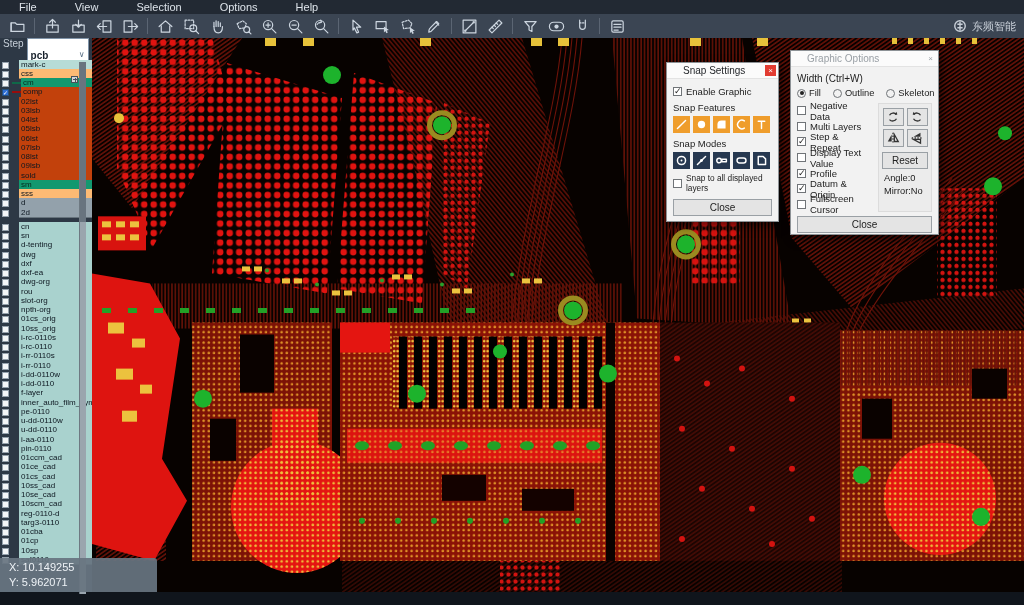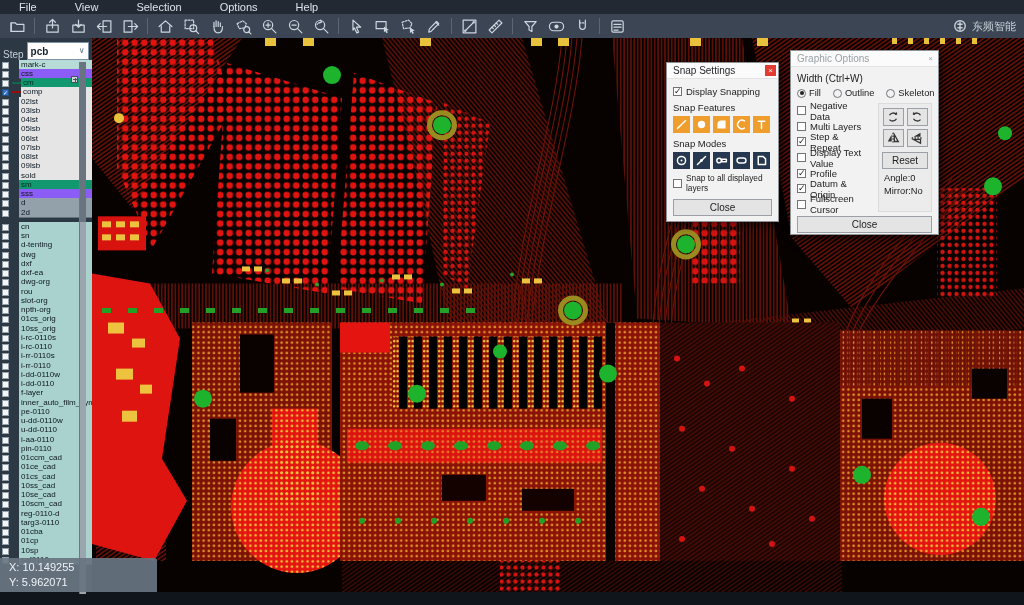--- a/index.html
+++ b/index.html
@@ -16,41 +16,41 @@
   #tb-icons{display:flex;align-items:center;height:24px;padding-left:4px}
   .tbtn{width:26px;height:22px;display:flex;align-items:center;justify-content:center;color:#cdd6e0}
   .tbtn svg{width:17px;height:17px;stroke:#cdd6e0;fill:none;stroke-width:1.7;
             stroke-linecap:round;stroke-linejoin:round}
   .tsep{width:1px;height:16px;background:#5b6573;margin:0 4px}
   #brand{position:absolute;right:8px;top:0;height:24px;display:flex;align-items:center;gap:5px;
          color:#c7ced7;font-size:11px}
   #brand svg{width:14px;height:14px;stroke:#c7ced7;fill:none;stroke-width:1.6}
   
   #sidebar{position:absolute;left:0;top:38px;width:92px;height:554px;background:#2d3845;z-index:10}
-  #steprow{height:22px;display:flex;align-items:flex-end}
+  #steprow{height:22px;display:flex;align-items:flex-start}
   #steplabel{color:#c6cfd8;font-size:10px;margin:0 3px 0 3px}
   #stepbox{width:62px;height:15px;background:#fff;border:1px solid #7f93a8;display:flex;
-           align-items:center;justify-content:space-between;padding:8px 3px;box-sizing:border-box}
+           align-items:center;justify-content:space-between;padding:16px 3px;box-sizing:border-box}
   #stepbox .val{font-size:10px;font-weight:bold;color:#16202b}
   #stepbox .chev{font-size:8px;color:#5a7086;line-height:8px}
   #layer-list{position:absolute;left:0;top:22px;right:0}
   .lrow{height:9.25px;display:flex;align-items:center}
   .lcb{width:7px;height:7px;margin:1px 3px 0 2px;background:#f4f6f8;border:1px solid #94a0ab;
        box-sizing:border-box;flex:none;position:relative}
   .lcb.on{background:#2f6fd4;border-color:#24507f}
   .lcb.on::after{content:"\2713";position:absolute;left:0;top:-1px;color:#fff;font-size:6px}
   .lsw{width:7px;flex:none}
   .lsw.vis{margin:1px 0;border:1px solid rgba(0,0,0,.35)}
   .lname{flex:1;font-size:8px;line-height:9.25px;color:#0d1720;padding-left:2px;
          white-space:nowrap;overflow:hidden;border-bottom:1px solid rgba(20,28,38,.35);
          box-sizing:border-box;position:relative}
   .k-highlight .lname,.k-highlight .lsw{background:#b7dcd7}
-  .k-white .lname{background:#8b5cf6}
+  .k-white .lname{background:#fdba74}
   .k-green .lname{background:#12986f;color:#062b1f}
-  .k-orange .lname{background:#e5e5e5}
+  .k-orange .lname{background:#c2410c}
   .k-gray .lname{background:#93a1ab}
   .k-teal .lname{background:#a9d2ce}
   .lgap{height:5px}
   .lic{position:absolute;right:14px;top:15.5px;width:7px;height:7px;background:#cfd5da;
        border:1px solid #49525b;box-sizing:border-box;z-index:3;
        background-image:linear-gradient(#49525b,#49525b),linear-gradient(#49525b,#49525b);
        background-size:5px 1px,1px 5px;background-position:1px 2px,3px 1px;background-repeat:no-repeat}
   #layer-scroll{position:absolute;left:79px;top:24px;width:6px;height:532px;background:#9aa5ae;
                 border-left:1px solid #6e7982;z-index:2}
   #layer-scroll .thumb{width:100%;height:160px;background:#68747f}
@@ -70,21 +70,21 @@
   #unitbox .val{font-size:8.5px;color:#222}
   #unitbox .chev{font-size:7px;color:#667}
   .bico svg{width:11px;height:11px;stroke:#c3cbd4;fill:none;stroke-width:1.3}
   #cmd-input{width:114px;height:11px;border:1px solid #8b99a8;background:#fff;margin:0;
              padding:0 2px;font-size:9px;box-sizing:border-box}
   
   .dialog{position:absolute;background:#f2f2f2;border:1px solid #8d9296;
           box-shadow:3px 4px 8px rgba(0,0,0,.55);z-index:30;box-sizing:border-box}
   .dtitle{height:15px;background:#fbfbfb;display:flex;align-items:center;position:relative;
           border-bottom:1px solid #e3e3e3}
-  .dtitle .txt{font-size:10px;color:#25282c;padding-left:6px}
+  .dtitle .txt{font-size:10px;color:#25282c;padding-left:16px}
   .dtitle.inactive .txt{color:#9aa0a6}
   .dclose{position:absolute;right:2px;top:2px;width:11px;height:11px;display:flex;
           align-items:center;justify-content:center;font-size:8px;line-height:11px}
   .dclose.red{background:#e23c32;color:#fff}
   .dclose.gray{color:#9aa0a6}
   .dclose::before{content:"\00d7"}
   #snap-dialog{left:666px;top:62px;width:113px}
   #snap-dialog .body{padding:5px 6px 5px 6px}
   .ckrow{display:flex;align-items:center;gap:4px;margin:2px 0}
   .cbx{width:9px;height:9px;background:#fff;border:1px solid #707478;box-sizing:border-box;
@@ -917,21 +917,21 @@
 </div>
 
 <div id="snap-dialog" class="dialog">
   <div class="dtitle">
     <span class="txt">Snap Settings</span>
     <span class="dclose red"></span>
   </div>
   <div class="body">
     <div class="ckrow">
       <span class="cbx on"></span>
-      <span class="cklabel">Display Snapping</span>
+      <span class="cklabel">Enable Graphic</span>
     </div>
     <div class="sec">Snap Features</div>
     <div class="btnrow" id="snap-features">
         <span class="fbtn">
           <svg viewBox="0 0 16 16">
             <use href="#s-line"></use>
           </svg>
         </span>
         <span class="fbtn">
           <svg viewBox="0 0 16 16">

